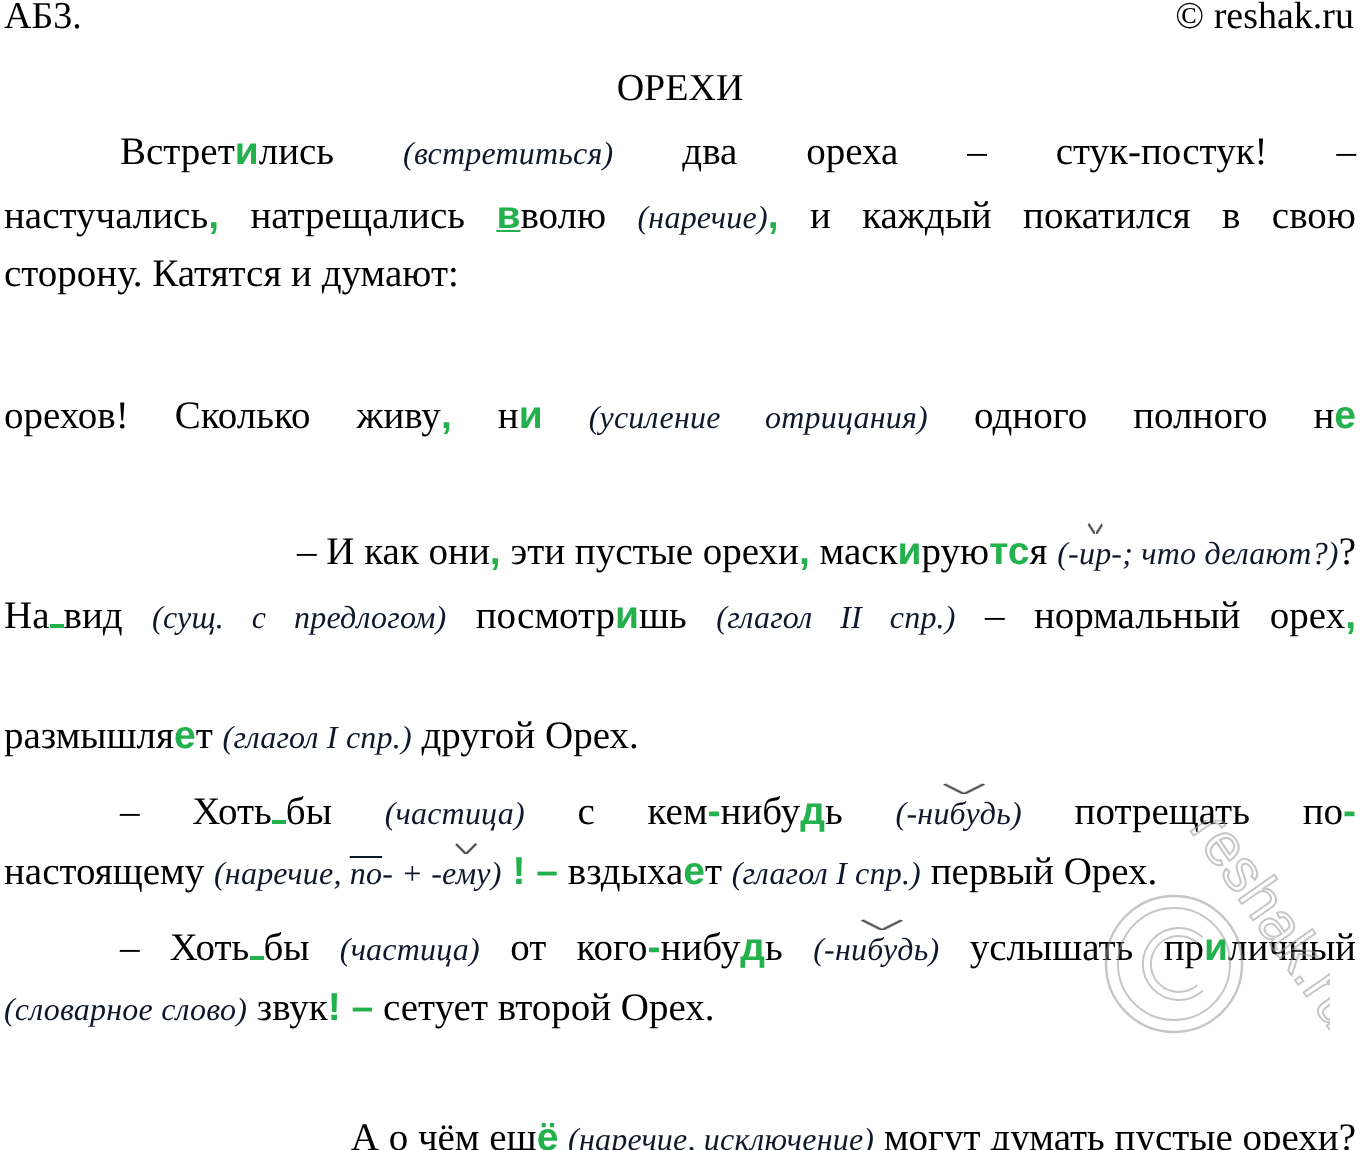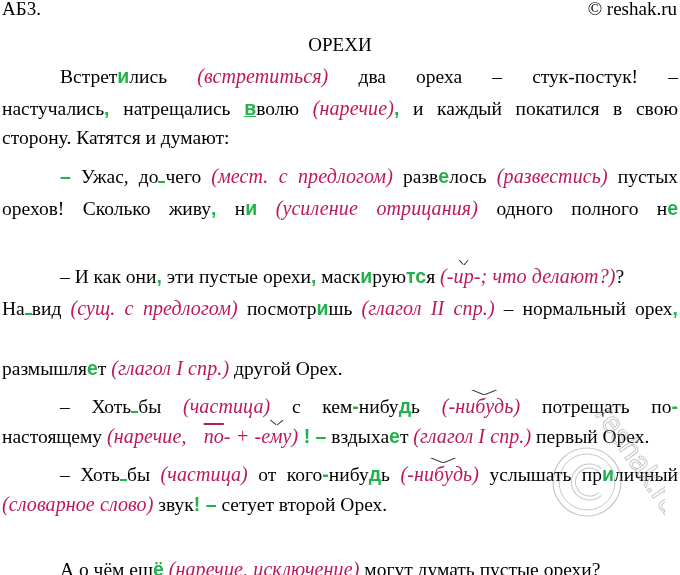--- a/index.html
+++ b/index.html
@@ -10,55 +10,54 @@
     }
     .page { position: absolute; left: 0; top: 0; width: 680px; height: 575px; }
     .hdr-left { position: absolute; left: 2px; top: -2px; font-size: 19px; }
     .hdr-right { position: absolute; right: 3px; top: -2px; font-size: 19px; }
     .title { position: absolute; left: 0; width: 680px; top: 34px; text-align: center; font-size: 19px; }
     .line {
       position: absolute; left: 2px; width: 676px; font-size: 19.5px; white-space: nowrap;
       line-height: 24px;
     }
     .just { text-align: justify; text-align-last: justify; }
-    .ind { padding-left: 58px; box-sizing: border-box; }
-    i.n { font-size: 20px; color: #be185d; letter-spacing: 0.1px; }
+    .ind { padding-left: 58px; box-sizing: border-box; text-align: right; }
+    i.n { font-size: 16px; color: #0f172a; letter-spacing: 0.1px; }
     .g { color: #22b14c; font-weight: bold; font-family: "Liberation Sans", "DejaVu Sans", sans-serif; }
     .u { text-decoration: underline; text-decoration-color: #22b14c; }
     .usp { display: inline-block; width: 7px; border-bottom: 2px solid #22b14c; height: 14px; vertical-align: baseline; }
     .arc { position: relative; display: inline-block; }
     .arc::before {
       content: ""; position: absolute; left: 8%; right: 8%; top: -9px; height: 10px;
       border-top: 1px solid #333; border-left: 1px solid #333;
       transform: skewX(0deg);
       clip-path: polygon(0 100%, 50% 0, 100% 100%, 100% 100%);
       background: linear-gradient(to top right, transparent calc(50% - 1px), #333 50%, transparent calc(50% + 1px)) left/50% 100% no-repeat,
                   linear-gradient(to top left, transparent calc(50% - 1px), #333 50%, transparent calc(50% + 1px)) right/50% 100% no-repeat;
       border: none;
     }
-    .over { text-decoration: overline; margin-left: 12px; }
+    .over { text-decoration: overline; }
     .wm {
       position: absolute; left: 525px; top: 410px; width: 140px; height: 140px;
       pointer-events: none; opacity: 0.55;
     }
   </style>
 </head>
 <body>
 
 <div class="page">
 
   <div class="hdr-left">АБ3.</div>
   <div class="hdr-right">© reshak.ru</div>
   <div class="title">ОРЕХИ</div>
 
   <div class="line just ind" style="top:64px"><span>Встрет</span><span class="g">и</span><span>лись </span> <i class="n">(встретиться)</i> <span> два ореха – стук-постук! –</span></div>
   <div class="line just" style="top:96px"><span>настучались</span><span class="g">,</span><span> натрещались </span><span class="g u">в</span><span>волю </span><i class="n">(наречие)</i><span class="g">,</span><span> и каждый покатился в свою</span></div>
   <div class="line" style="top:126px"><span>сторону. Катятся и думают:</span></div>
 
-  <div class="line just ind" style="top:164px"><span class="g">–</span><span> Ужас, до</span><span class="usp"></span><span>чего </span><i class="n">(мест. с предлогом)</i><span> разв</span><span class="g">е</span><span>лось </span><i class="n">(развестись)</i> <span> пустых</span></div>
   <div class="line just" style="top:196px"><span>орехов! Сколько живу</span><span class="g">,</span><span> н</span><span class="g">и</span> <i class="n">(усиление отрицания)</i> <span> одного полного н</span><span class="g">е</span></div>
 
   <div class="line ind" style="top:264px"><span>– И как они</span><span class="g">,</span><span> эти пустые орехи</span><span class="g">,</span><span> маск</span><span class="g">и</span><span>рую</span><span class="g">тс</span><span>я </span> <i class="n"><span>(-</span><span class="arc">ир</span><span>-; что делают?)</span></i><span>?</span></div>
   <div class="line just" style="top:296px"><span>На</span><span class="usp"></span><span>вид </span><i class="n">(сущ. с предлогом)</i><span> посмотр</span><span class="g">и</span><span>шь </span><i class="n">(глагол II спр.)</i><span> – нормальный орех</span><span class="g">,</span></div>
   <div class="line" style="top:356px"><span>размышля</span><span class="g">е</span><span>т </span><i class="n">(глагол I спр.)</i><span> другой Орех.</span></div>
 
   <div class="line just ind" style="top:394px"><span>– Хоть</span><span class="usp"></span><span>бы </span><i class="n">(частица)</i> <span> с кем</span><span class="g">-</span><span>нибу</span><span class="g">д</span><span>ь</span> <i class="n"><span>(-</span><span class="arc">нибудь</span><span>)</span></i> <span>потрещать по</span><span class="g">-</span></div>
   <div class="line" style="top:424px"><span>настоящему </span><i class="n"><span>(наречие, </span><span class="over">по</span><span>- + -</span><span class="arc">ему</span><span>)</span></i><span class="g"> ! –</span><span> вздыха</span><span class="g">е</span><span>т </span><i class="n">(глагол I спр.)</i><span> первый Орех.</span></div>
 
   <div class="line just ind" style="top:462px"><span>– Хоть</span><span class="usp"></span><span>бы </span><i class="n">(частица)</i><span> от кого</span><span class="g">-</span><span>нибу</span><span class="g">д</span><span>ь </span><i class="n"><span>(-</span><span class="arc">нибудь</span><span>)</span></i><span> услышать пр</span><span class="g">и</span><span>личный</span></div>

